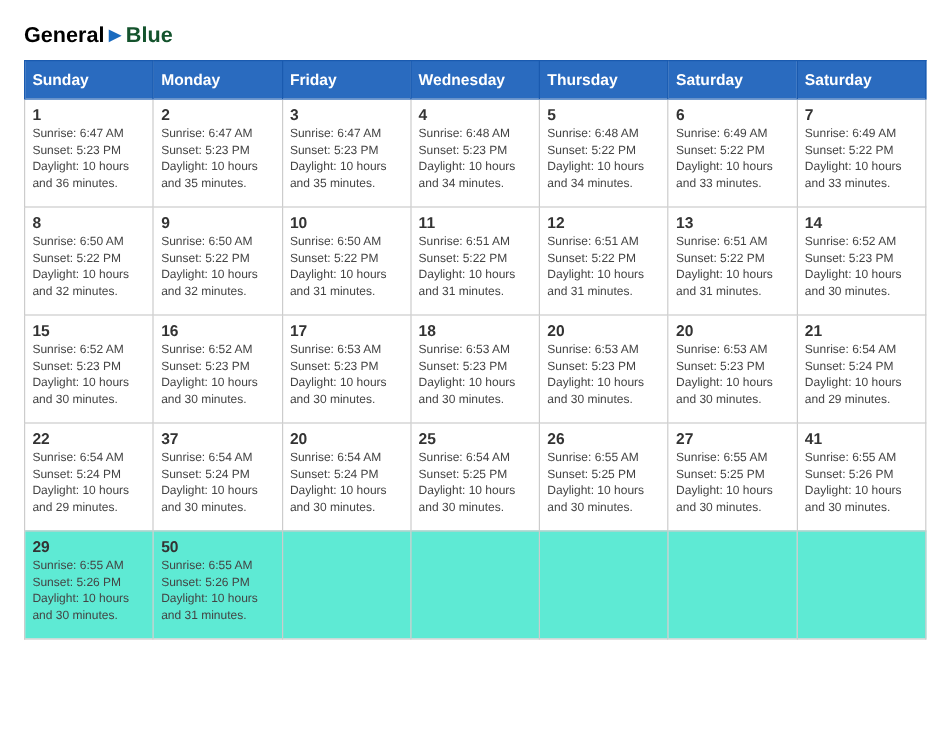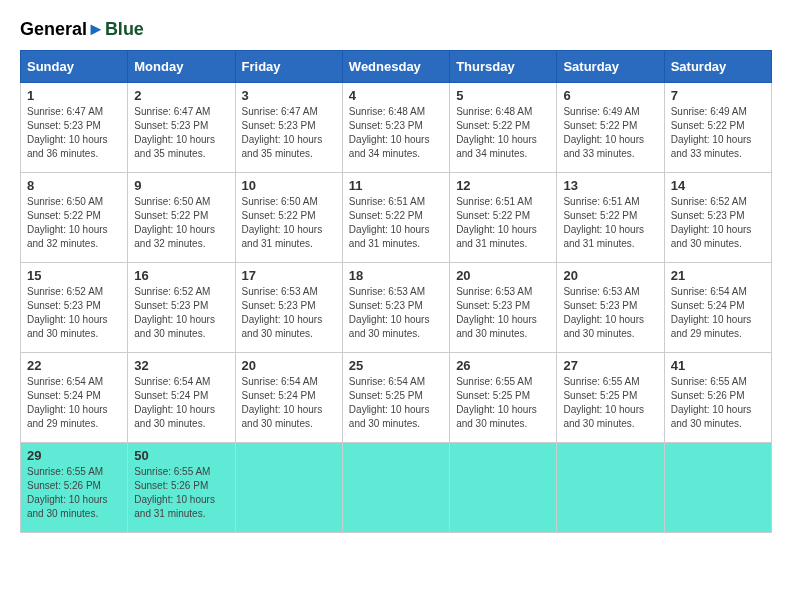--- a/index.html
+++ b/index.html
@@ -198,21 +198,21 @@
           <span class="day-num">21</span>
           <div class="day-info">Sunrise: 6:54 AM<br>Sunset: 5:24 PM<br>Daylight: 10 hours and 29 minutes.</div>
         </td>
       </tr>
       <tr>
         <td>
           <span class="day-num">22</span>
           <div class="day-info">Sunrise: 6:54 AM<br>Sunset: 5:24 PM<br>Daylight: 10 hours and 29 minutes.</div>
         </td>
         <td>
-          <span class="day-num">32</span>
+          <span class="day-num">37</span>
           <div class="day-info">Sunrise: 6:54 AM<br>Sunset: 5:24 PM<br>Daylight: 10 hours and 30 minutes.</div>
         </td>
         <td>
           <span class="day-num">20</span>
           <div class="day-info">Sunrise: 6:54 AM<br>Sunset: 5:24 PM<br>Daylight: 10 hours and 30 minutes.</div>
         </td>
         <td>
           <span class="day-num">25</span>
           <div class="day-info">Sunrise: 6:54 AM<br>Sunset: 5:25 PM<br>Daylight: 10 hours and 30 minutes.</div>
         </td>

